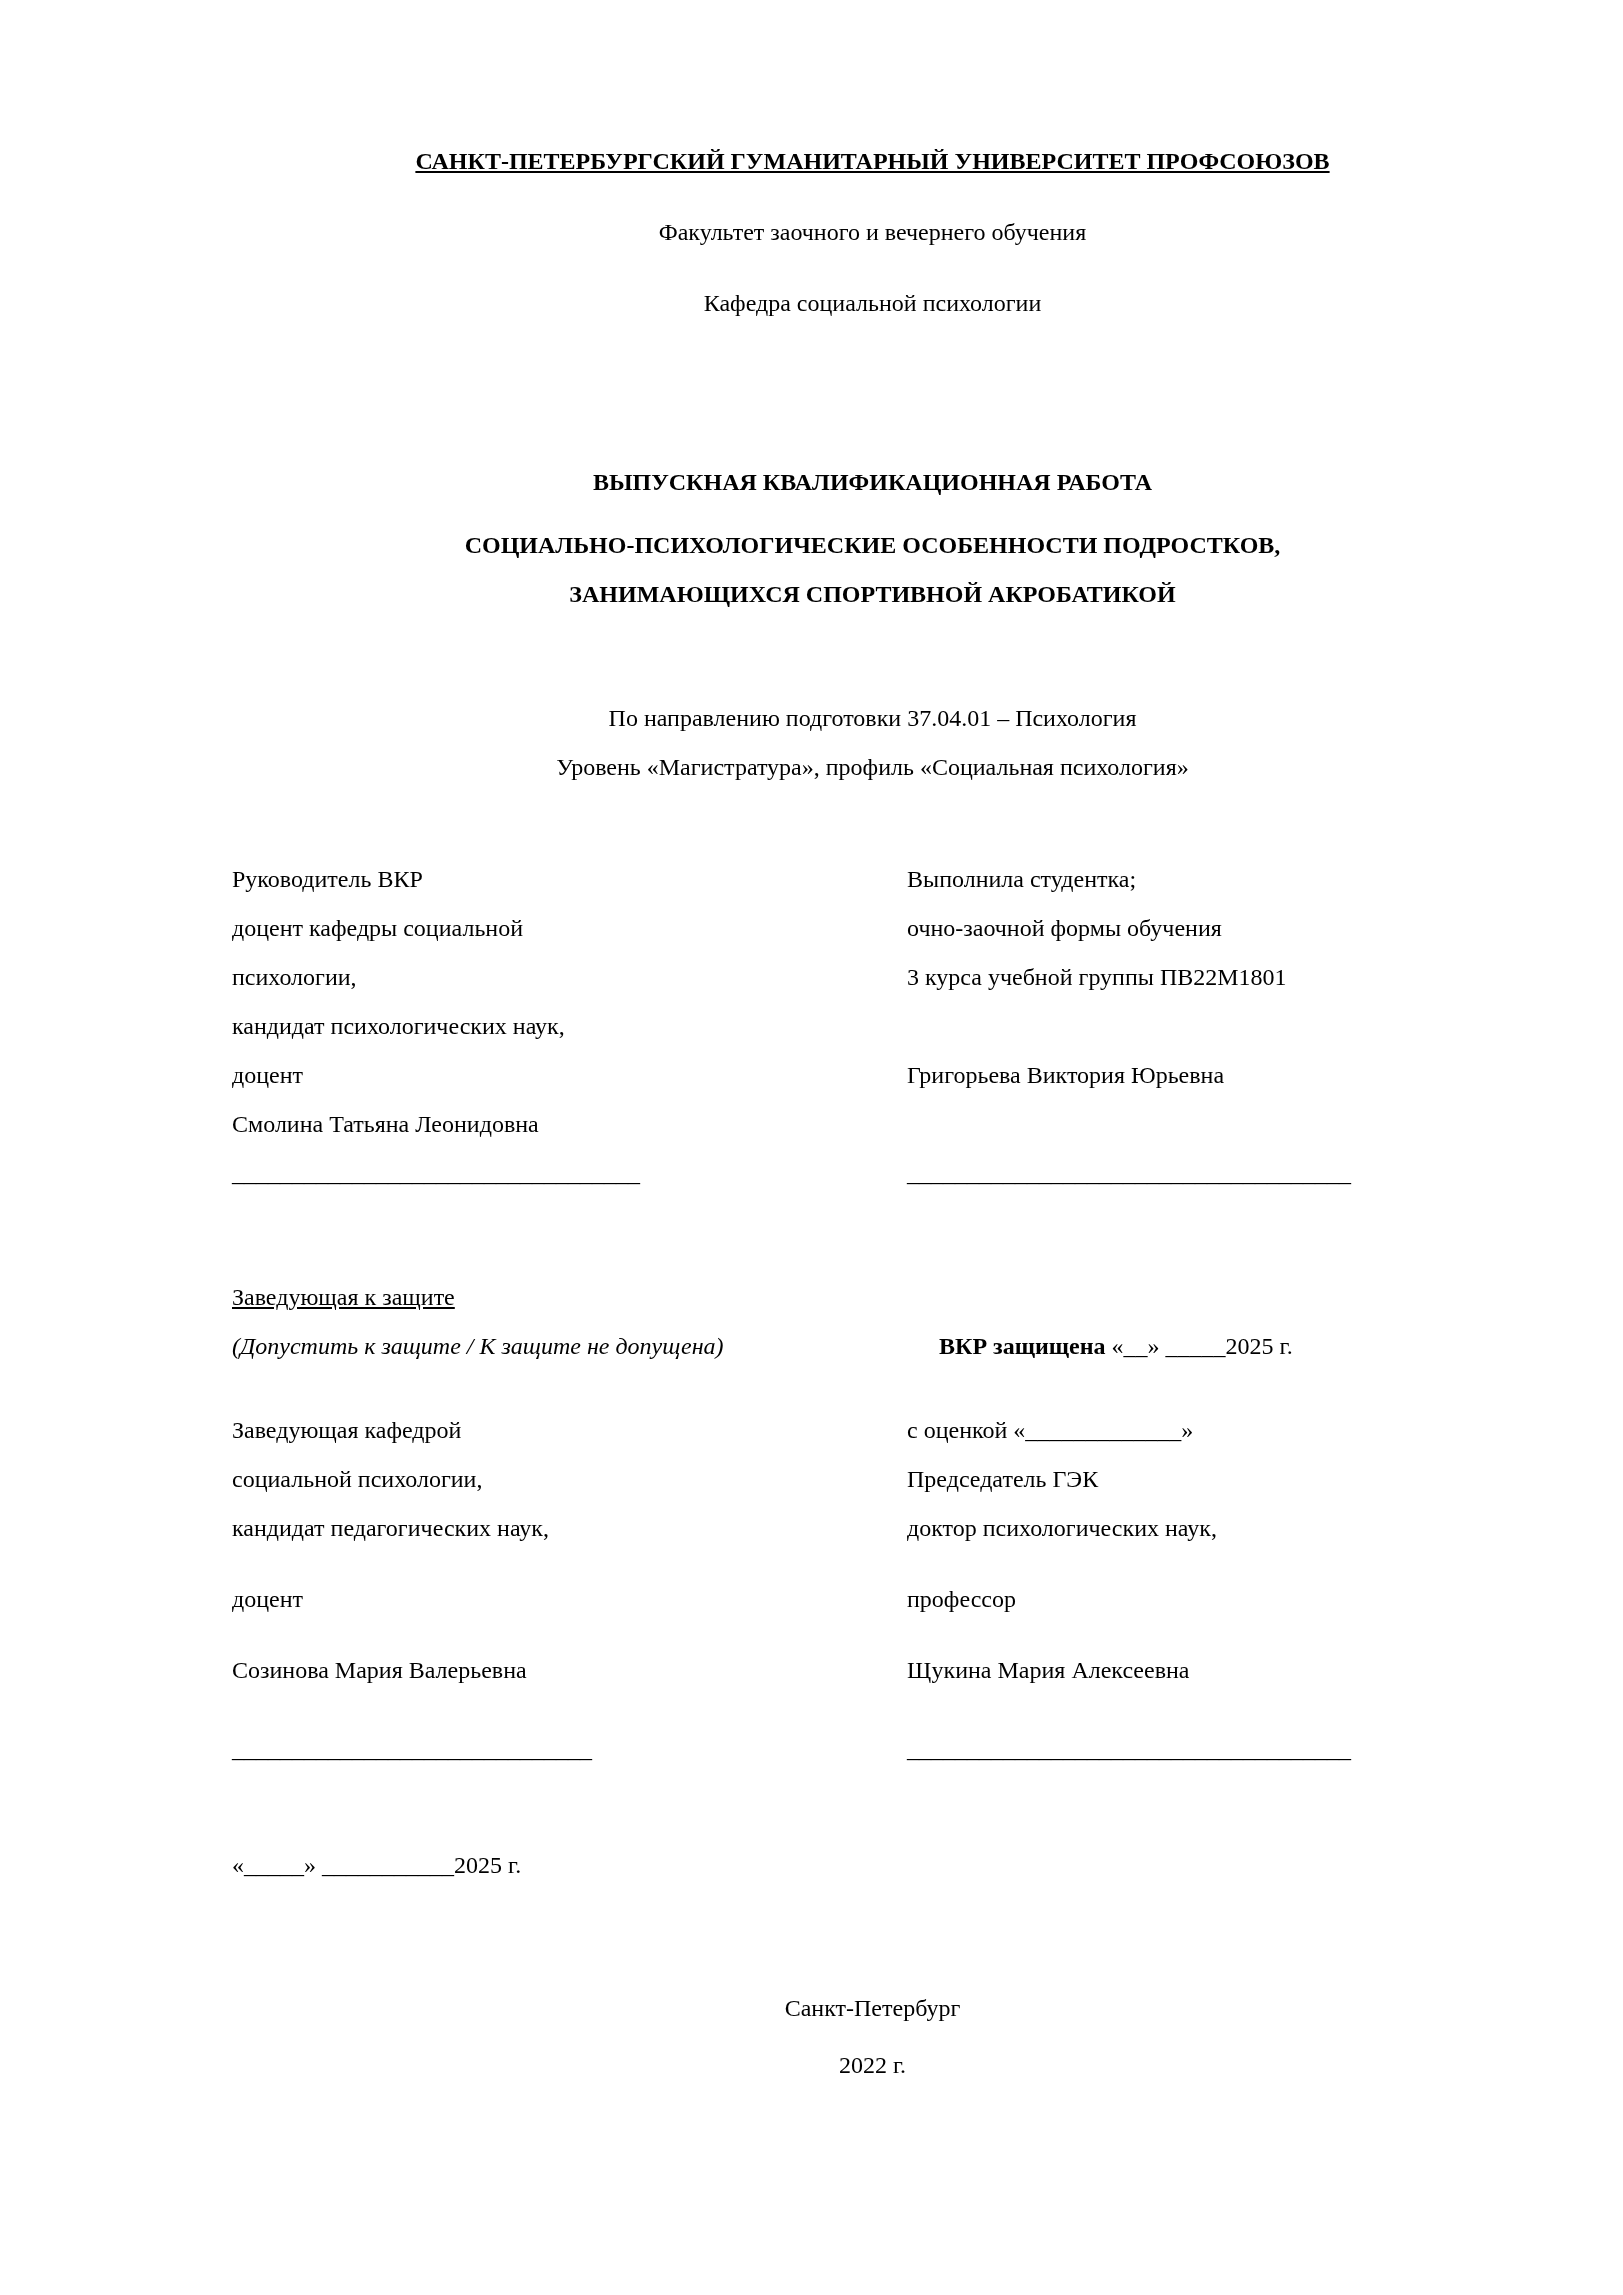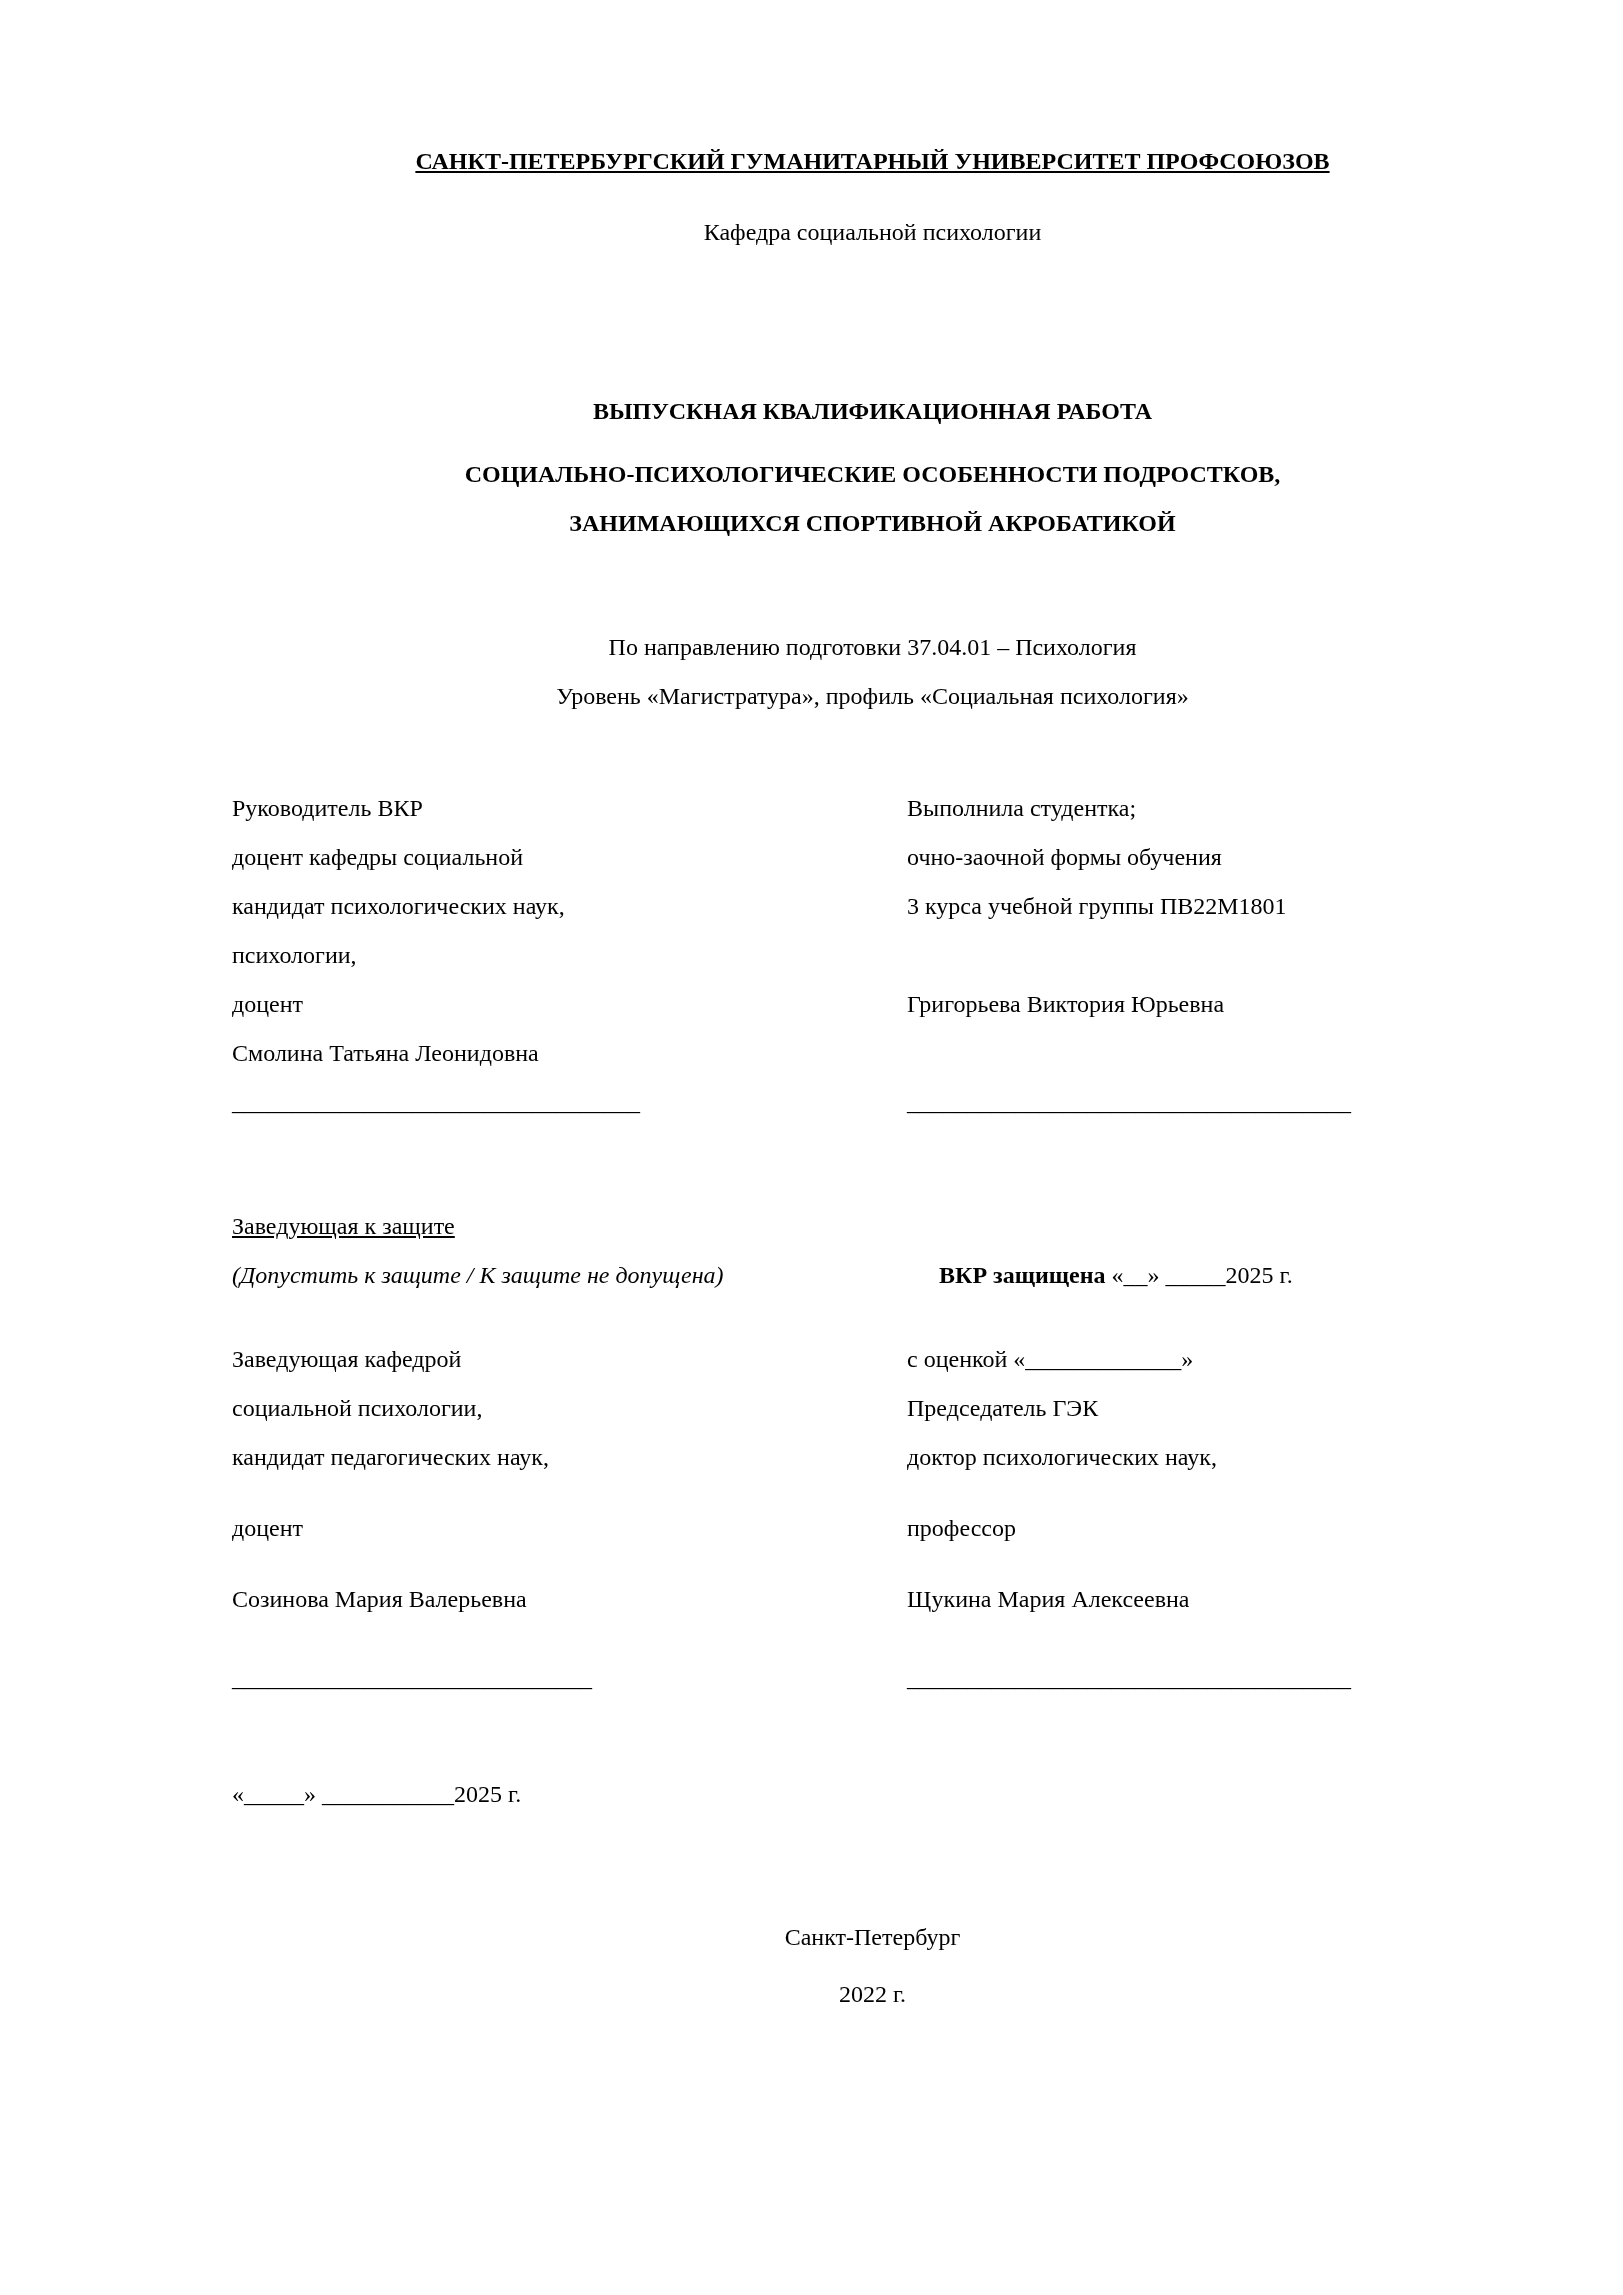--- a/index.html
+++ b/index.html
@@ -49,40 +49,41 @@
   .footer-city { margin-top: 94px; }
   .footer-year { margin-top: 7.9px; }
 </style>
 </head>
 <body>
 
 <div class="page">
 
   <div class="doc-header">
     <div class="hline center bold underline nw mb28">САНКТ-ПЕТЕРБУРГСКИЙ ГУМАНИТАРНЫЙ УНИВЕРСИТЕТ ПРОФСОЮЗОВ</div>
+    <div class="hline center nw mb28">Факультет заочного и вечернего обучения</div>
     <div class="hline center nw">Кафедра социальной психологии</div>
   </div>
 
   <div class="title-section">
     <div class="hline center bold nw work-type">ВЫПУСКНАЯ КВАЛИФИКАЦИОННАЯ РАБОТА</div>
     <div class="hline center bold nw">СОЦИАЛЬНО-ПСИХОЛОГИЧЕСКИЕ ОСОБЕННОСТИ ПОДРОСТКОВ,</div>
     <div class="hline center bold nw">ЗАНИМАЮЩИХСЯ СПОРТИВНОЙ АКРОБАТИКОЙ</div>
   </div>
 
   <div class="direction-section">
     <div class="hline center nw">По направлению подготовки 37.04.01 – Психология</div>
     <div class="hline center nw">Уровень «Магистратура», профиль «Социальная психология»</div>
   </div>
 
   <div class="cols cols-sup">
     <div>
       <div class="cline">Руководитель ВКР</div>
       <div class="cline">доцент кафедры социальной</div>
+      <div class="cline">психологии,</div>
       <div class="cline">кандидат психологических наук,</div>
-      <div class="cline">психологии,</div>
       <div class="cline">доцент</div>
       <div class="cline">Смолина Татьяна Леонидовна</div>
       <div class="cline">__________________________________</div>
     </div>
     <div>
       <div class="cline">Выполнила студентка;</div>
       <div class="cline">очно-заочной формы обучения</div>
       <div class="cline">3 курса учебной группы ПВ22М1801</div>
       <div class="cline"></div>
       <div class="cline">Григорьева Виктория Юрьевна</div>

